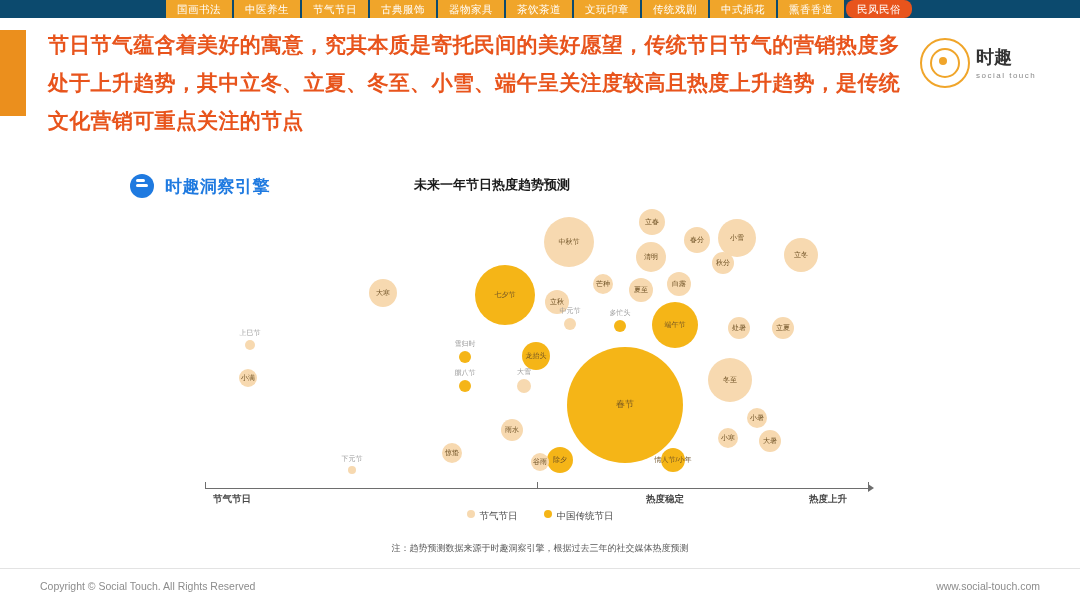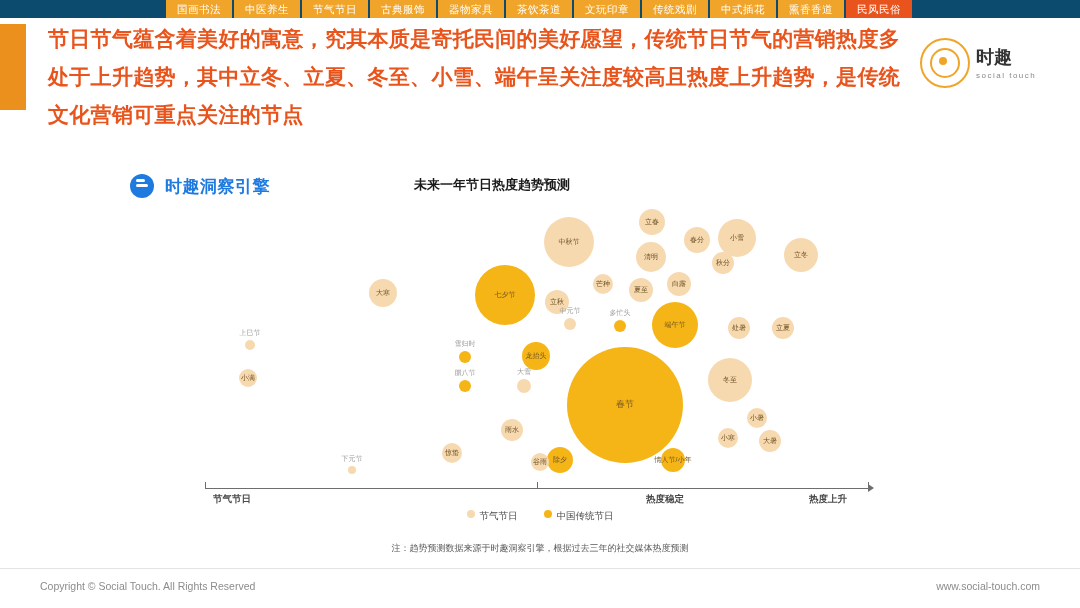--- a/index.html
+++ b/index.html
@@ -19,24 +19,24 @@
   .tab{
     height:18px;line-height:18px;
     padding:0 11px;
     font-size:10.5px;
     color:#ffffff;
     background:#f0a52a;
     margin-right:2px;
     white-space:nowrap;
     letter-spacing:.5px;
   }
-  .tab.active{background:#e8541c;}
+  .tab.active{background:#e8541c;border-radius:8px;}
   
   .headline-wrap{
-    position:absolute;left:0;top:20px;width:1080px;height:125px;
+    position:absolute;left:0;top:26px;width:1080px;height:125px;
   }
   .orange-bar{
     position:absolute;left:0;top:4px;width:26px;height:86px;
     background:#eb8f1d;
   }
   .headline{
     position:absolute;left:48px;top:0;width:870px;
     font-size:21px;line-height:38px;
     font-weight:bold;
     color:#e8541c;

